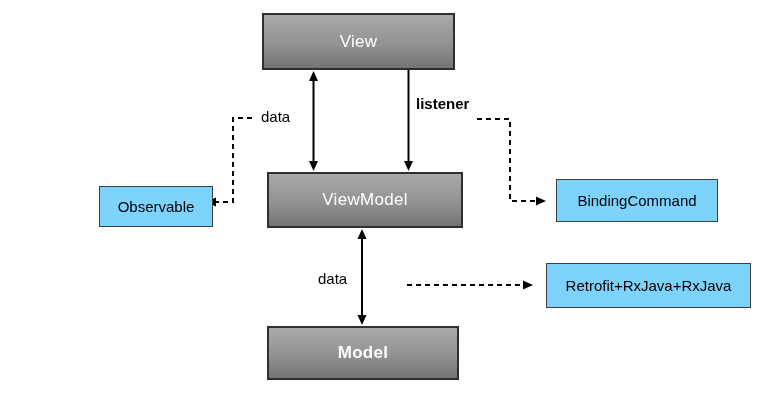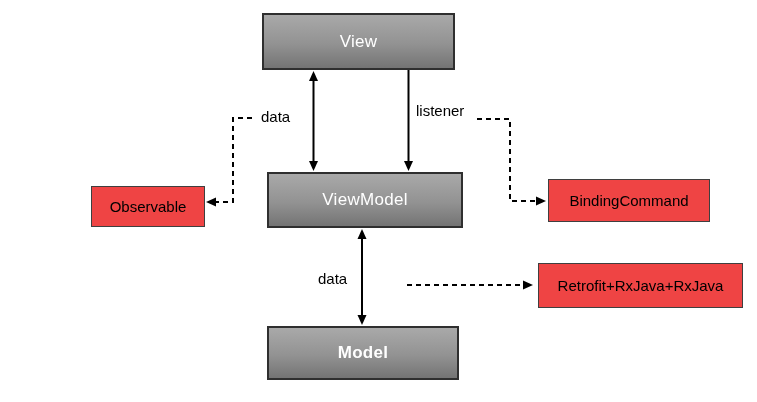--- a/index.html
+++ b/index.html
@@ -23,42 +23,43 @@
     color: #ffffff;
     display: flex;
     align-items: center;
     justify-content: center;
     font-size: 17px;
     letter-spacing: 0.3px;
   }
   .white-box {
     position: absolute;
     box-sizing: border-box;
-    background: #ef4444;
+    background: #7dd3fc;
     border: 1px solid #3f3f3f;
     color: #000000;
     display: flex;
     align-items: center;
     justify-content: center;
     font-size: 15px;
+    margin-left: 8px;
   }
   #view-box      { left: 262px; top: 13px;  width: 193px; height: 57px; }
   #viewmodel-box { left: 267px; top: 172px; width: 196px; height: 56px; }
   #model-box     { left: 267px; top: 326px; width: 192px; height: 54px; font-weight: bold; }
   #observable-box      { left: 91px;  top: 186px; width: 114px; height: 41px; }
   #bindingcommand-box  { left: 548px; top: 179px; width: 162px; height: 43px; text-align: right; }
   #retrofit-box        { left: 538px; top: 263px; width: 205px; height: 45px; }
   .edge-label {
     position: absolute;
     color: #000000;
     font-size: 15px;
     white-space: nowrap;
   }
   #label-data-top { left: 261px; top: 108px; }
-  #label-listener { left: 416px; top: 102px; }
+  #label-listener { left: 416px; top: 95px; font-weight: bold; }
   #label-data-mid { left: 318px; top: 270px; }
   #connectors {
     position: absolute;
     left: 0; top: 0;
     width: 757px;
     height: 402px;
     pointer-events: none;
   }
   .solid-line  { stroke: #000000; stroke-width: 2; fill: none; }
   .dashed-line { stroke: #000000; stroke-width: 2; fill: none; stroke-dasharray: 5 4; }

